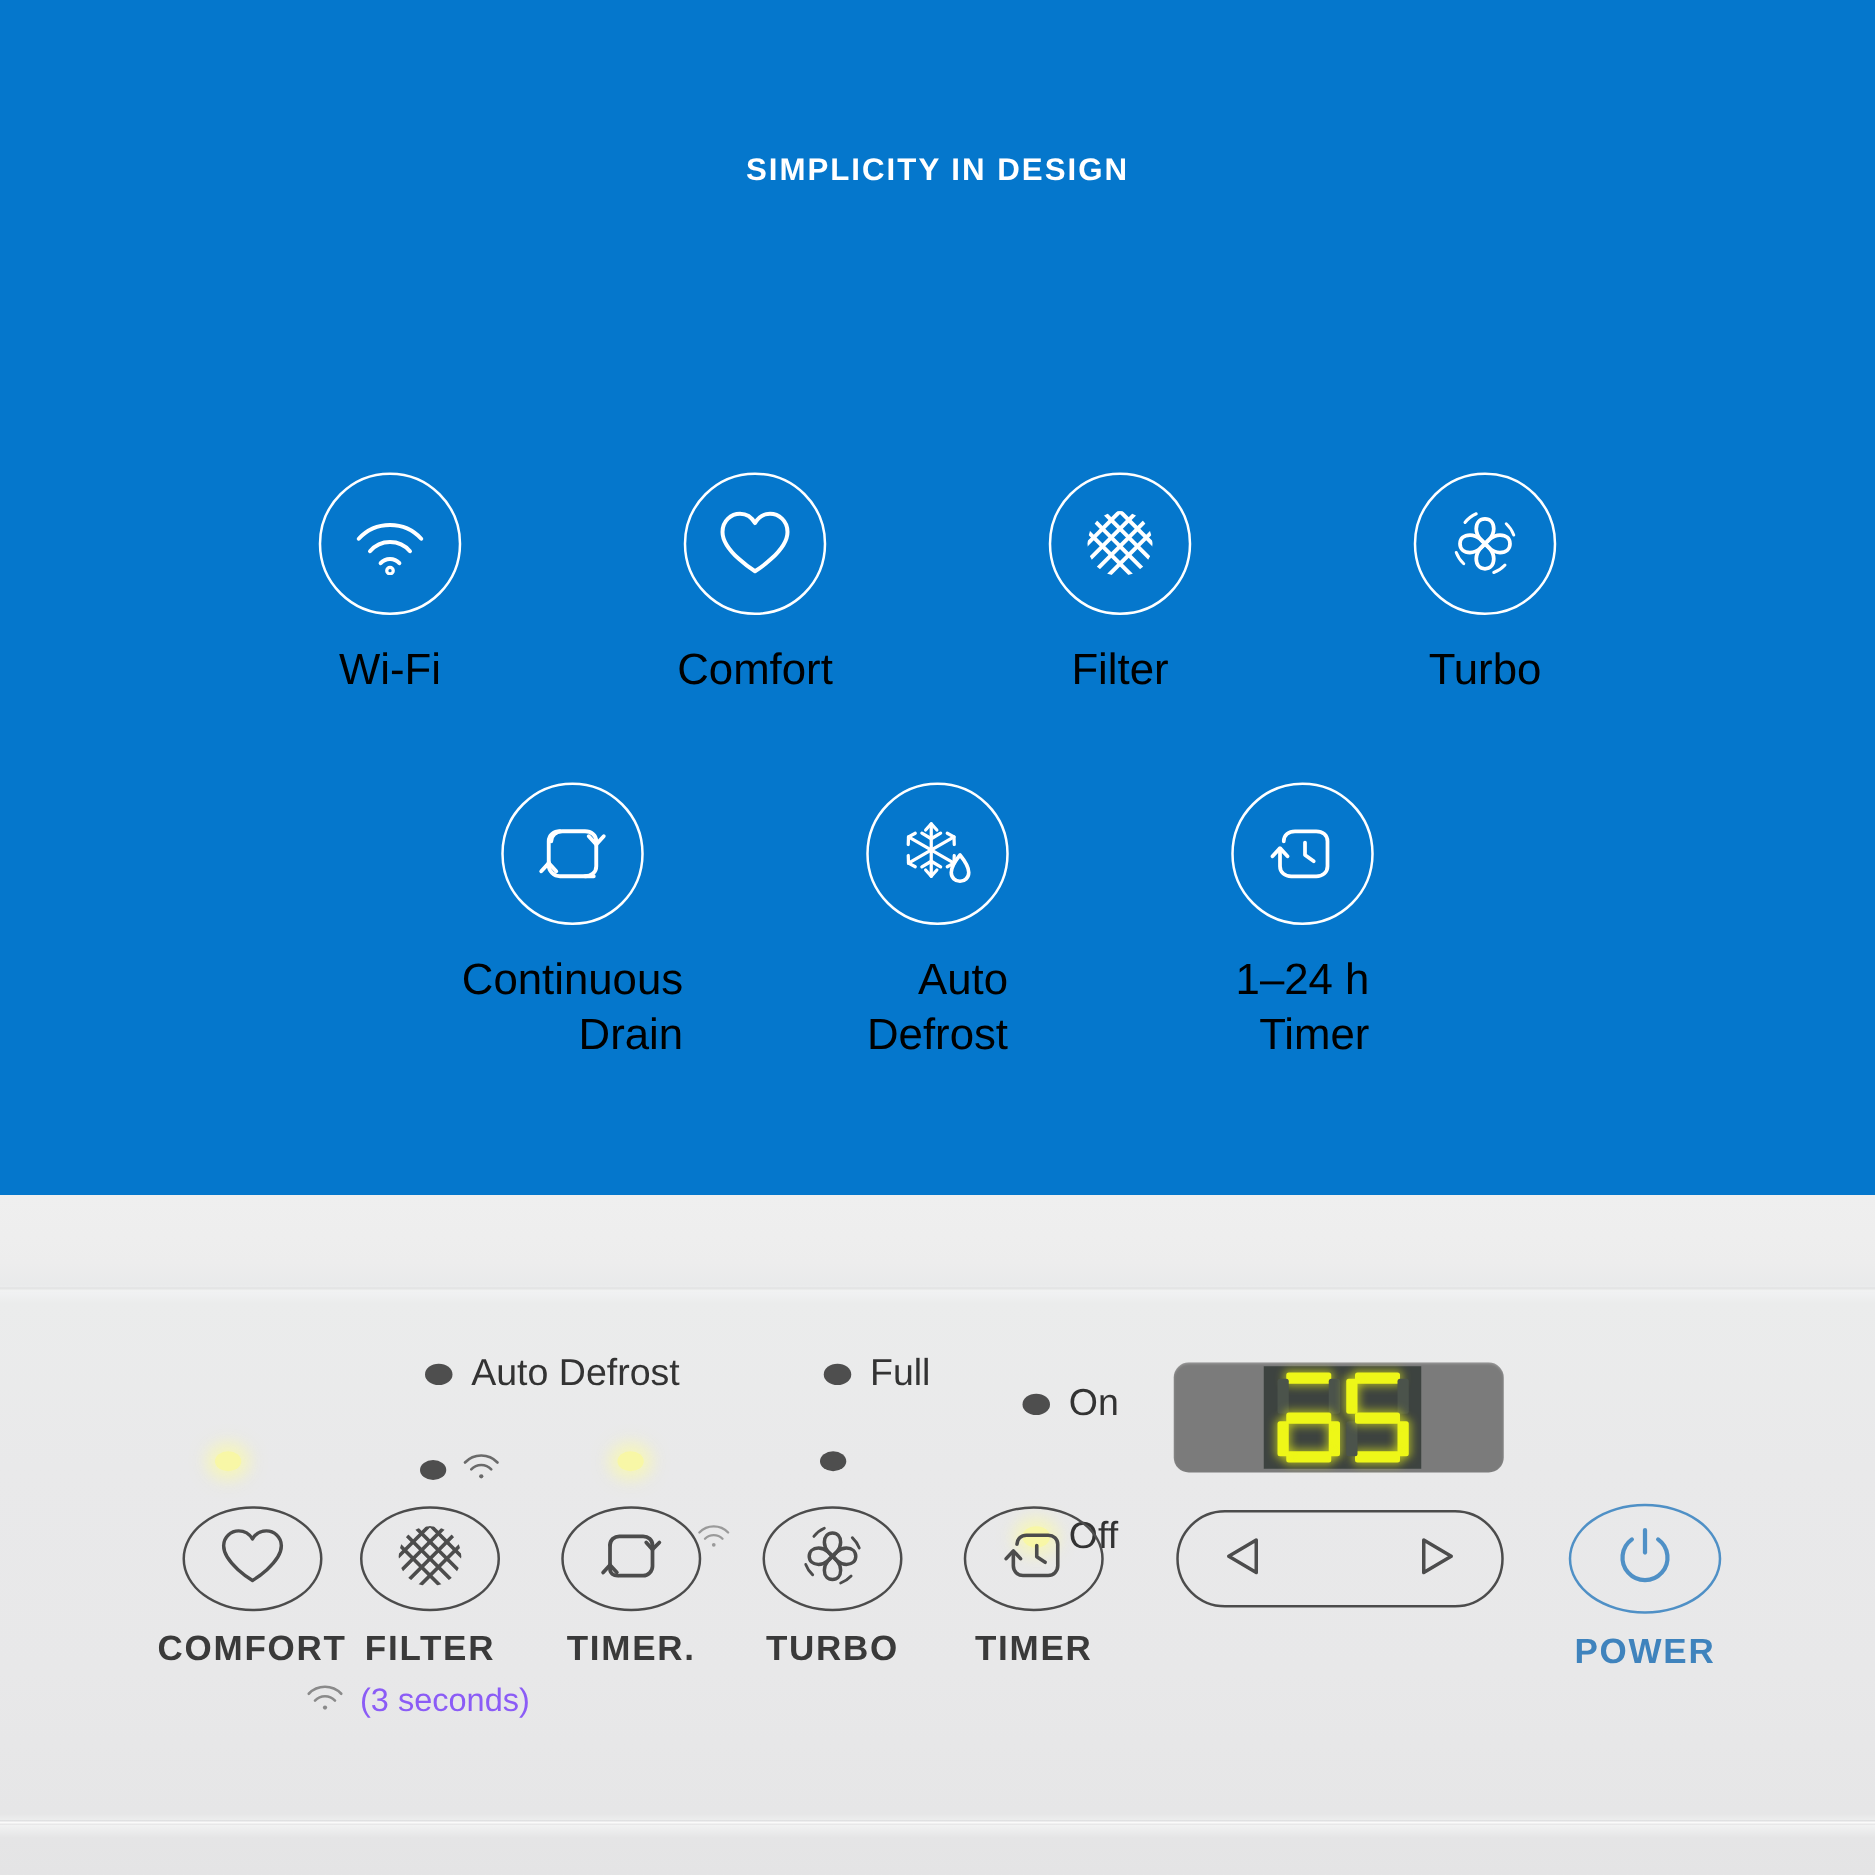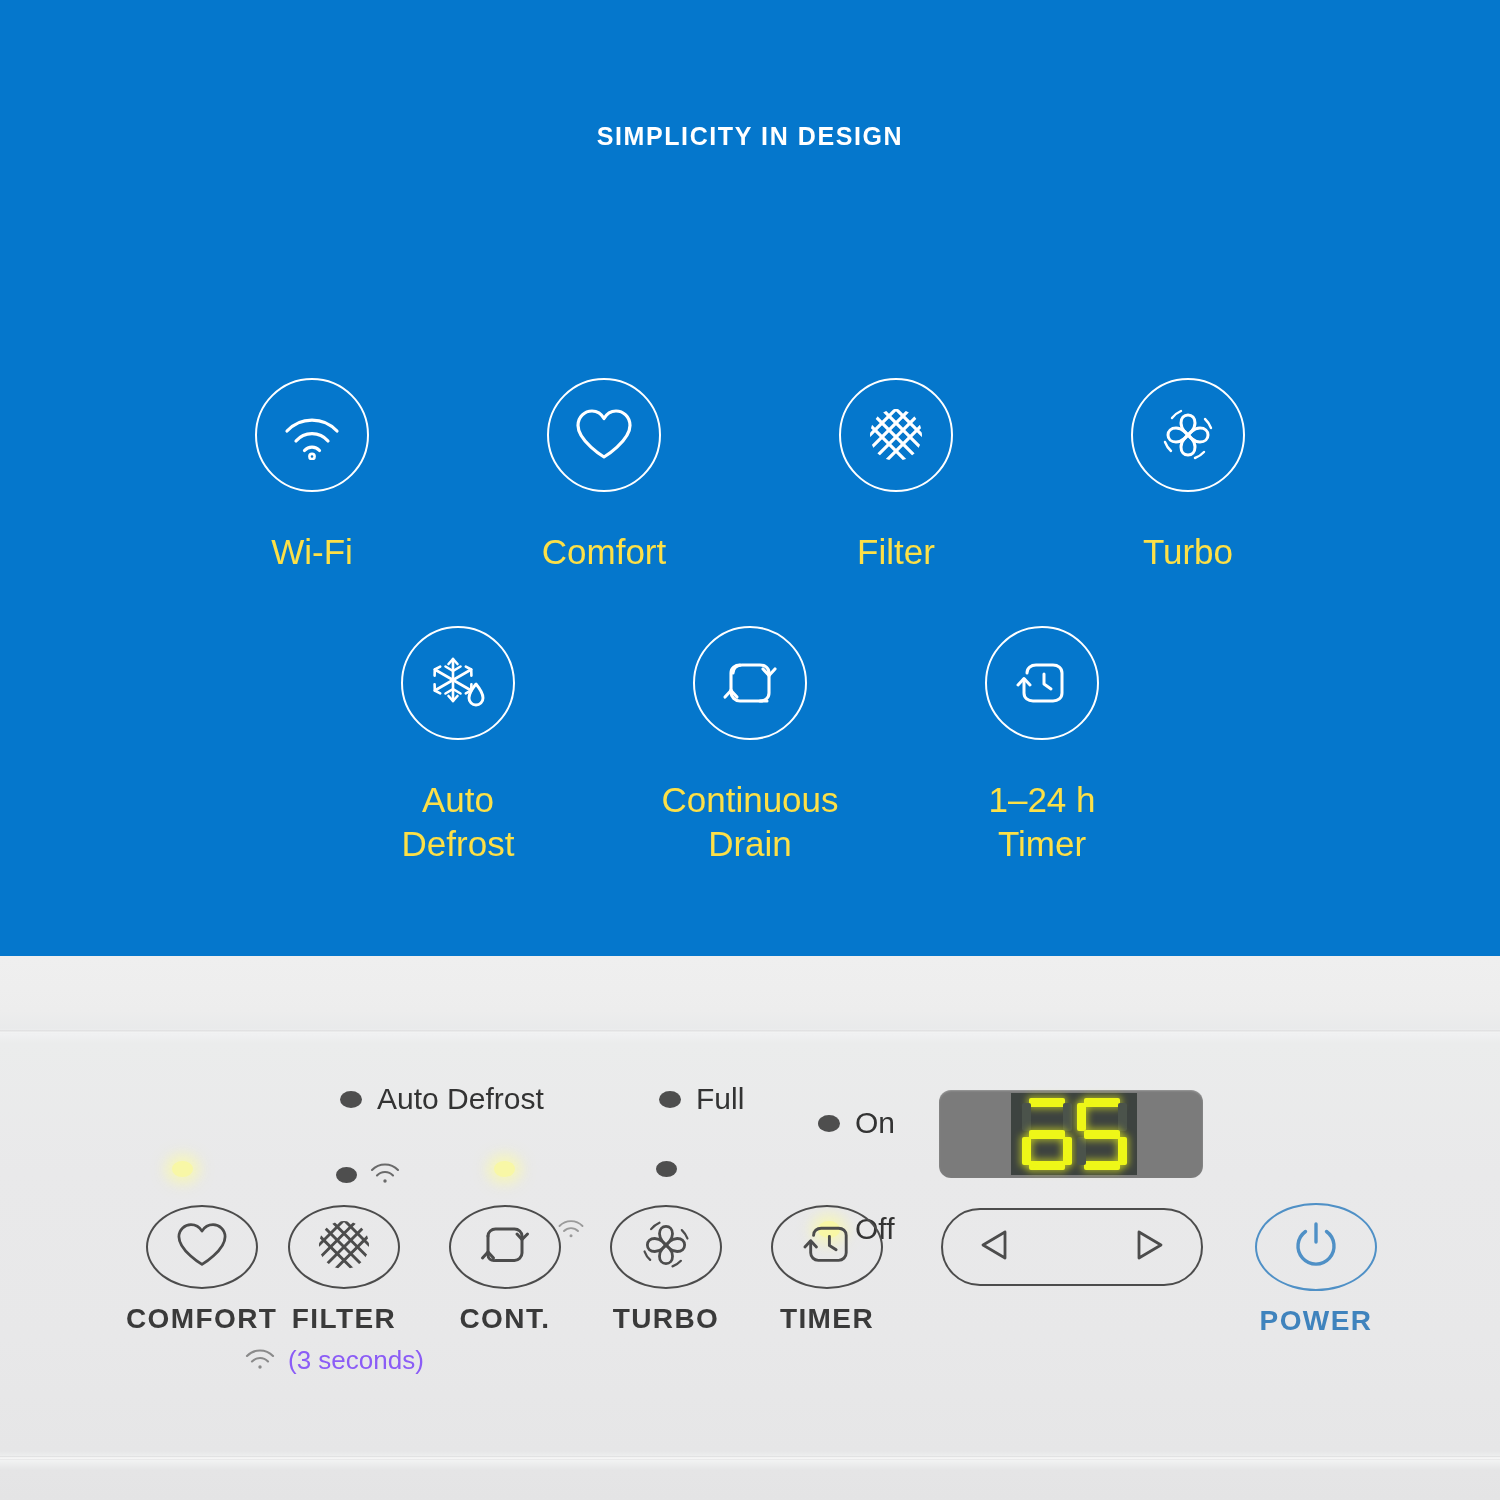--- a/index.html
+++ b/index.html
@@ -70,26 +70,26 @@
     height: 114px;
     border: 2.2px solid #ffffff;
     border-radius: 50%;
     display: flex;
     align-items: center;
     justify-content: center;
     box-sizing: border-box;
   }
   .feat .ring svg { display: block; }
   .feat .flabel {
-    margin-top: 38px;
-    color: #fde047;
+    margin-top: 22px;
+    color: #000000;
     font-size: 35px;
     font-weight: 300;
     line-height: 1.25;
-    text-align: center;
+    text-align: right;
     white-space: pre-line;
   }
 
   
   .unit {
     position: absolute;
     left: 0; top: 956px;
     width: 1500px;
     height: 544px;
     background: linear-gradient(180deg,
@@ -296,20 +296,39 @@
             </g>
           </svg>
         </span>
       </div>
       <div class="flabel">Turbo</div>
     </div>
 
   </div>
 
   <div class="feat-row row2">
+
+    <div class="feat">
+      <div class="ring">
+        <span>
+          <svg width="60" height="48" viewBox="0 0 60 48">
+            <g fill="none" stroke="#fff" stroke-width="3.1" stroke-linecap="round" stroke-linejoin="round">
+              <path d="M13 14 C13 9 17 6 22 6 L40 6 C45 6 49 9 49 14 L49 16"></path>
+              <path d="M47 42 C47 42 47 42 47 42 L20 42 C15 42 11 38 11 33 L11 31"></path>
+              <path d="M49 14 L49 34 C49 39 45 42 40 42"></path>
+              <path d="M11 34 L11 14 C11 9 15 6 20 6"></path>
+              <path d="M43 10 L49 16.5 L55 10"></path>
+              <path d="M5 38 L11 31.5 L17 38"></path>
+            </g>
+          </svg>
+        </span>
+      </div>
+      <div class="flabel">Continuous
+Drain</div>
+    </div>
 
     <div class="feat">
       <div class="ring">
         <span>
           <svg width="60" height="58" viewBox="0 0 60 58">
             <g fill="none" stroke="#fff" stroke-width="2.6" stroke-linecap="round" stroke-linejoin="round">
               <g transform="translate(25,26)">
                 <path d="M0 -21 L0 21"></path>
                 <path d="M-18.2 -10.5 L18.2 10.5"></path>
                 <path d="M-18.2 10.5 L18.2 -10.5"></path>
@@ -327,39 +346,20 @@
           </svg>
         </span>
       </div>
       <div class="flabel">Auto
 Defrost</div>
     </div>
 
     <div class="feat">
       <div class="ring">
         <span>
-          <svg width="60" height="48" viewBox="0 0 60 48">
-            <g fill="none" stroke="#fff" stroke-width="3.1" stroke-linecap="round" stroke-linejoin="round">
-              <path d="M13 14 C13 9 17 6 22 6 L40 6 C45 6 49 9 49 14 L49 16"></path>
-              <path d="M47 42 C47 42 47 42 47 42 L20 42 C15 42 11 38 11 33 L11 31"></path>
-              <path d="M49 14 L49 34 C49 39 45 42 40 42"></path>
-              <path d="M11 34 L11 14 C11 9 15 6 20 6"></path>
-              <path d="M43 10 L49 16.5 L55 10"></path>
-              <path d="M5 38 L11 31.5 L17 38"></path>
-            </g>
-          </svg>
-        </span>
-      </div>
-      <div class="flabel">Continuous
-Drain</div>
-    </div>
-
-    <div class="feat">
-      <div class="ring">
-        <span>
           <svg width="58" height="52" viewBox="0 0 58 52">
             <g fill="none" stroke="#fff" stroke-width="3" stroke-linecap="round" stroke-linejoin="round">
               <path d="M14 16 C14 11 18 8 23 8 L40 8 C45 8 49 11 49 16 L49 36 C49 41 45 44 40 44 L20 44 C15 44 11 41 11 36 L11 22"></path>
               <path d="M5 28 L11 21.5 L17 28"></path>
               <path d="M31 17 L31 27 L38 32"></path>
             </g>
           </svg>
         </span>
       </div>
       <div class="flabel">1–24 h
@@ -481,21 +481,21 @@
           <path d="M14 13 C14 9 17.5 6 21.5 6 L40.5 6 C44.5 6 48 9 48 13 L48 15.5"></path>
           <path d="M48 15 L48 30 C48 34 44.5 37.5 40.5 37.5 L21.5 37.5"></path>
           <path d="M14 30.5 L14 13"></path>
           <path d="M43 11 L48 16.5 L53.5 11"></path>
           <path d="M8.5 35 L14 29 L19.5 35"></path>
           <path d="M14 29.5 L14 32 C14 35.8 17 37.5 20 37.5"></path>
         </g>
       </svg>
     </span>
   </div>
-  <div class="blabel">CONT.</div>
+  <div class="blabel">TIMER.</div>
   <span style="position:absolute; left:108px; top:14px;">
     <svg width="28" height="20" viewBox="0 0 28 20">
       <g fill="none" stroke="#9a9a9a" stroke-width="1.9" stroke-linecap="round">
         <path d="M2.5 7 A16 16 0 0 1 25.5 7"></path>
         <path d="M7 12 A10 10 0 0 1 21 12"></path>
       </g>
       <circle cx="14" cy="16.8" r="1.5" fill="#9a9a9a"></circle>
     </svg>
   </span>
 </div>

